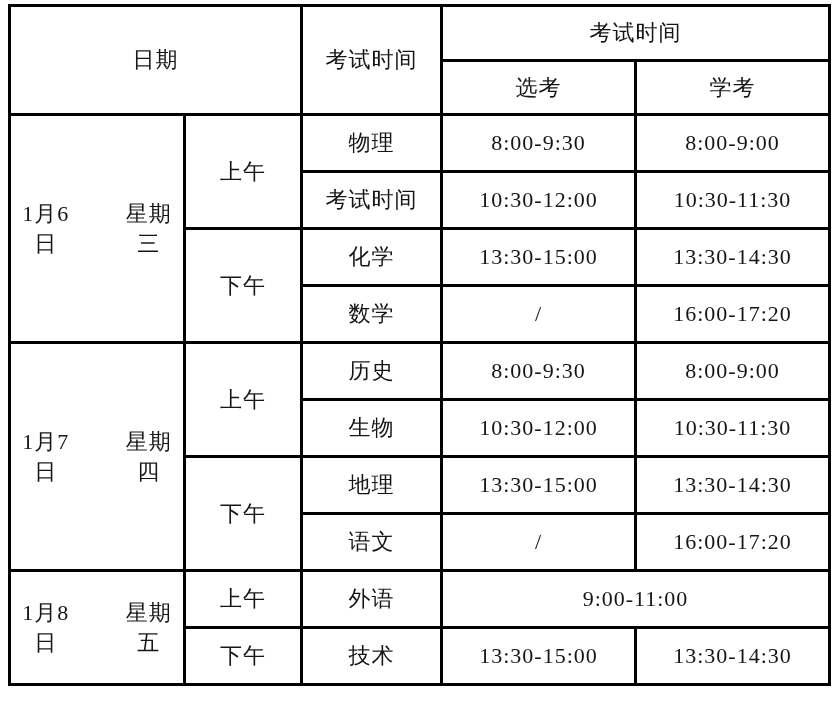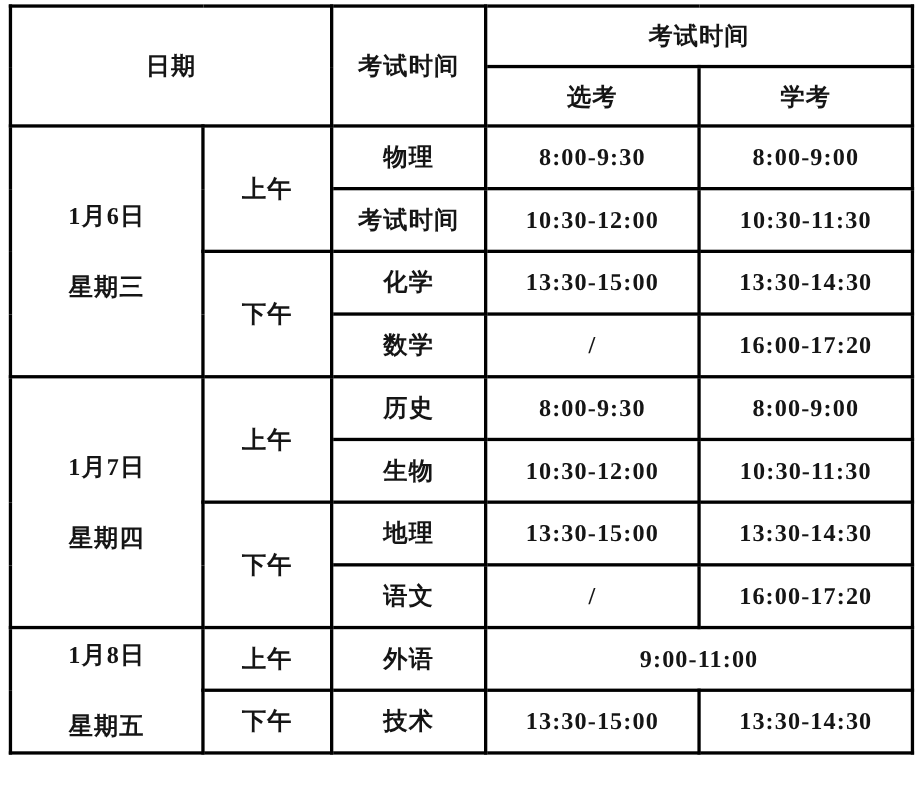--- a/index.html
+++ b/index.html
@@ -15,32 +15,31 @@
     border-collapse: collapse;
     table-layout: fixed;
     margin: 4px 0 0 8px;
     width: 820px;
   }
   table.schedule th,
   table.schedule td {
     border: 3px solid #000000;
     text-align: center;
     vertical-align: middle;
-    font-weight: bold;
+    font-weight: normal;
     font-size: 22px;
     padding: 0;
     overflow: hidden;
     letter-spacing: 1px;
   }
   tr.hrow1 { height: 55px; }
   tr.hrow2 { height: 54px; }
   tr.brow  { height: 57px; }
   .two-line {
     display: flex;
-    flex-direction: column;
     justify-content: center;
     gap: 34px;
   }
   .time { letter-spacing: 0.5px; }
 </style>
 </head>
 <body>
 
 <table class="schedule">
   <colgroup>

